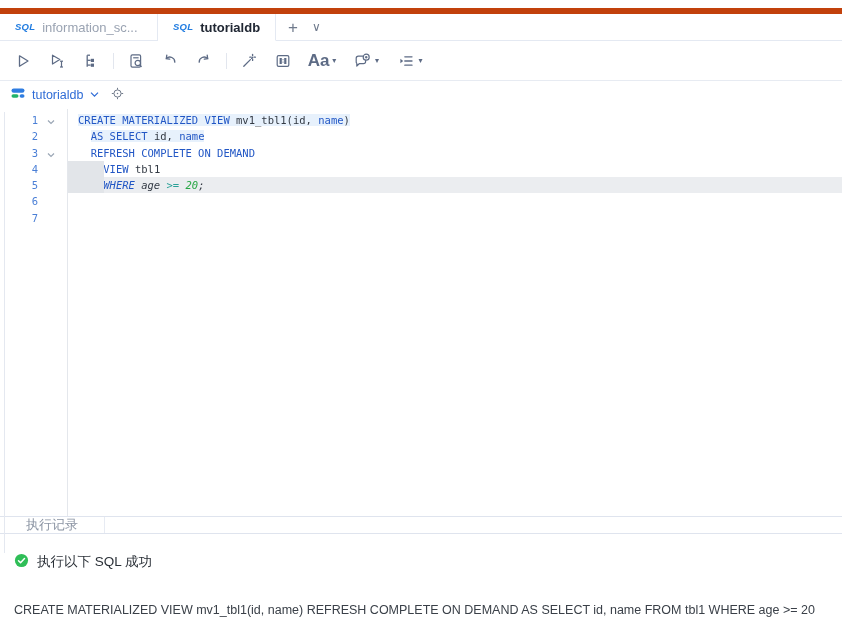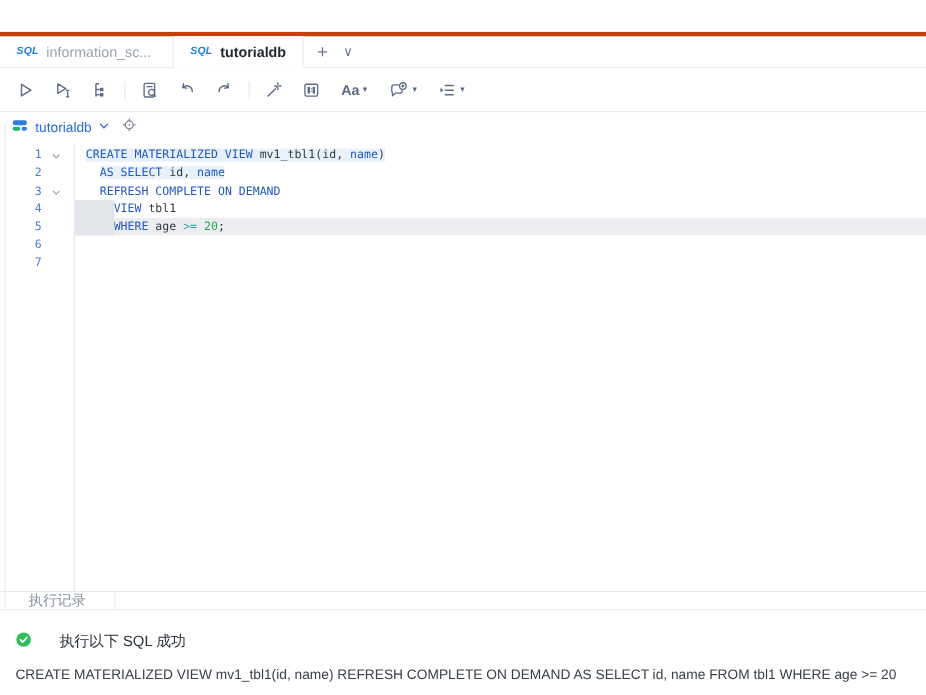--- a/index.html
+++ b/index.html
@@ -1,76 +1,76 @@
 <!DOCTYPE html>
 <html><head>
 <meta charset="utf-8">
 <style>
   * { margin:0; padding:0; box-sizing:border-box; }
   html,body { width:842px; height:632px; background:#fff; overflow:hidden;
               font-family:"Liberation Sans", sans-serif; }
   .top-gap { height:8px; background:#fff; }
 
   
-  .tabbar { height:33px; border-top:4px solid #c2410c; border-bottom:1px solid #e4e9f2;
-            display:flex; align-items:stretch; background:#fff; position:relative;margin-top:21px; }
+  .tabbar { height:33px; border-top:6px solid #c2410c; border-bottom:1px solid #e4e9f2;
+            display:flex; align-items:stretch; background:#fff; position:relative; }
   .tab { display:flex; align-items:center; gap:7px; padding:0 15px; font-size:13px; cursor:default; }
   .tab.inactive { color:#9aa3b2; border-right:1px solid #e4e9f2; width:158px; }
   .tab.active  { color:#202733; font-weight:700; border-right:1px solid #e4e9f2;
                  background:#fff; margin-bottom:-1px; border-bottom:1px solid #fff; }
   .sql-badge { color:#1f7be0; font-weight:800; font-style:italic; font-size:9.5px;
                letter-spacing:.2px; line-height:1; }
   .tab-extra { display:flex; align-items:center; gap:14px; padding-left:12px; color:#6f7a8c; }
   .plus-glyph { font-size:17px; line-height:1; }
   .chev-glyph { font-size:12px; line-height:1; }
 
   
   .toolbar { height:40px; border-bottom:1px solid #e7ebf2; display:flex; align-items:center;
              padding:0 6px; color:#5d6b85; }
   .tbtn { min-width:34px; height:28px; display:flex; align-items:center; justify-content:center;
           gap:3px; color:#5d6b85; border-radius:3px; }
   .tbtn svg { display:block; }
   .tsep { width:1px; height:16px; background:#e2e6ee; margin:0 5px; }
   .caret { font-size:8px; color:#5d6b85; }
-  .aa-label { font-size:13px; font-weight:600; }
+  .aa-label { font-size:17px; font-weight:600; }
 
   
   .ed-header { height:28px; display:flex; align-items:center; gap:6px; padding-left:10px; }
   .db-name { color:#2e6bd6; font-size:12.5px; }
 
   
   .editor { height:407px; display:flex; font-family:"DejaVu Sans Mono", monospace;
             font-size:10.5px; position:relative; background:#fff; }
   .gutter { width:68px; border-right:1px solid #e4e7ec; padding-top:3px; }
   .gut-row { height:16.3px; line-height:16.3px; position:relative; }
   .lnum { display:inline-block; width:38px; text-align:right; color:#4a7fd6; font-size:10.5px; }
   .fold { position:absolute; left:46px; top:3px; }
   .code { flex:1; padding-top:3px; }
   .code-row { height:16.3px; line-height:16.3px; white-space:pre; position:relative; padding-left:10px; }
-  .code-row.cur { background:#ebedf0; }
+  .code-row.cur { background:#ebedf0;font-style:italic; }
   .indent-strip { position:absolute; left:0; top:0; bottom:0; width:36px; background:#e2e5e9; }
   .hl-blue { background:#e7f1fc; }
   .tok-kw  { color:#2257c5;margin-top:20px; }
   .tok-pl  { color:#333a44; }
   .tok-op  { color:#2aa198; }
   .tok-num { color:#28a745; }
   .panel-edge { position:absolute; left:4px; top:112px; width:1px; height:441px; background:#e4e8f0; }
 
   
   .bottom-tabbar { height:18px; border-top:1px solid #dfe4ee; border-bottom:1px solid #dfe4ee;
                    display:flex; align-items:stretch; background:#fff; }
   .btab { display:flex; align-items:center; justify-content:center; gap:8px; font-size:13px; }
   .btab.records { width:105px; color:#8a93a2; border-right:1px solid #e7ebf3; }
   .btab.logtab  { width:97px;  color:#1f2630; font-weight:600; border-right:1px solid #e7ebf3; }
   .dot { width:7px; height:7px; border-radius:50%; background:#22c55e; }
 
   
   .log-area { padding:19px 14px 0 14px; background:#fff; }
-  .success-row { display:flex; align-items:center; gap:25px; font-size:13.5px; color:#2b3138; }
-  .sql-echo { margin-top:14px; font-size:12.5px; color:#3a4048; white-space:nowrap; }
+  .success-row { display:flex; align-items:center; gap:8px; font-size:13.5px; color:#2b3138; }
+  .sql-echo { margin-top:32px; font-size:12.5px; color:#3a4048; white-space:nowrap; }
 </style>
 </head>
 <body>
 
 <div class="top-gap"></div>
 
 <div class="tabbar">
   <div class="tab inactive">
     <span class="sql-badge">SQL</span>
     <span>information_sc...</span>

